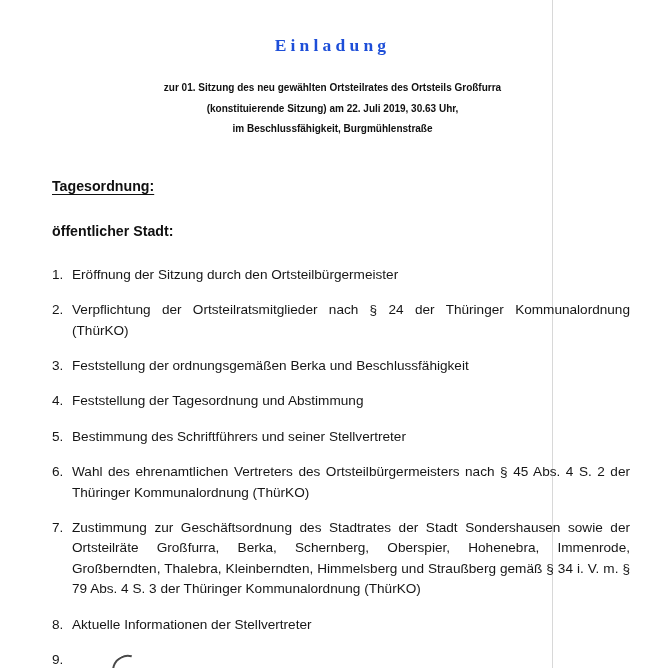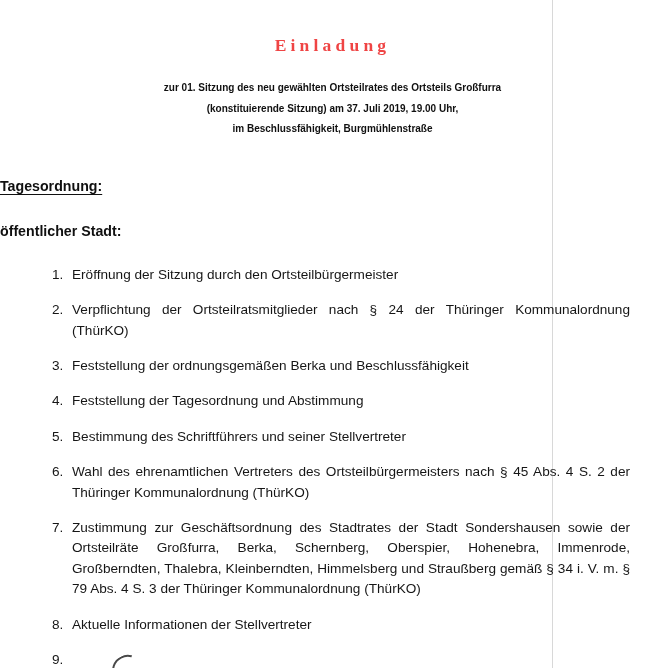--- a/index.html
+++ b/index.html
@@ -37,40 +37,41 @@
   
   .title-block {
     text-align: center;
     padding-top: 36px;
   }
   .doc-title {
     font-family: "Liberation Serif", "DejaVu Serif", serif;
     font-weight: bold;
     font-size: 17.5px;
     letter-spacing: 4.2px;
-    color: #ef4444;
+    color: #1d4ed8;
     line-height: 1.1;
   }
   .subtitle {
     margin-top: 23px;
     font-family: "Liberation Sans", "DejaVu Sans", sans-serif;
     font-weight: bold;
     font-size: 10px;
     line-height: 20.5px;
     color: #101010;
     padding: 0 42px;
   }
   .subtitle div { white-space: nowrap; }
 
   
   .section-heading {
     font-family: "Liberation Sans", "DejaVu Sans", sans-serif;
     font-weight: bold;
     font-size: 14.2px;
     color: #101010;
+    margin-left: 52px;
   }
   .heading-agenda {
     margin-top: 38px;
     text-decoration: underline;
     text-underline-offset: 2.5px;
     display: inline-block;
   }
   .heading-public {
     margin-top: 28px;
   }
@@ -125,21 +126,21 @@
 
 <div class="page">
 
   <div class="scan-line"></div>
 
   <div class="title-block">
     <div class="doc-title">Einladung</div>
 
     <div class="subtitle">
       <div>zur 01. Sitzung des neu gewählten Ortsteilrates des Ortsteils Großfurra</div>
-      <div>(konstituierende Sitzung) am 37. Juli 2019, 19.00 Uhr,</div>
+      <div>(konstituierende Sitzung) am 22. Juli 2019, 30.63 Uhr,</div>
       <div>im Beschlussfähigkeit, Burgmühlenstraße</div>
     </div>
   </div>
 
   <div>
     <div class="section-heading heading-agenda">Tagesordnung:</div>
   </div>
 
   <div class="section-heading heading-public">öffentlicher Stadt:</div>
 

